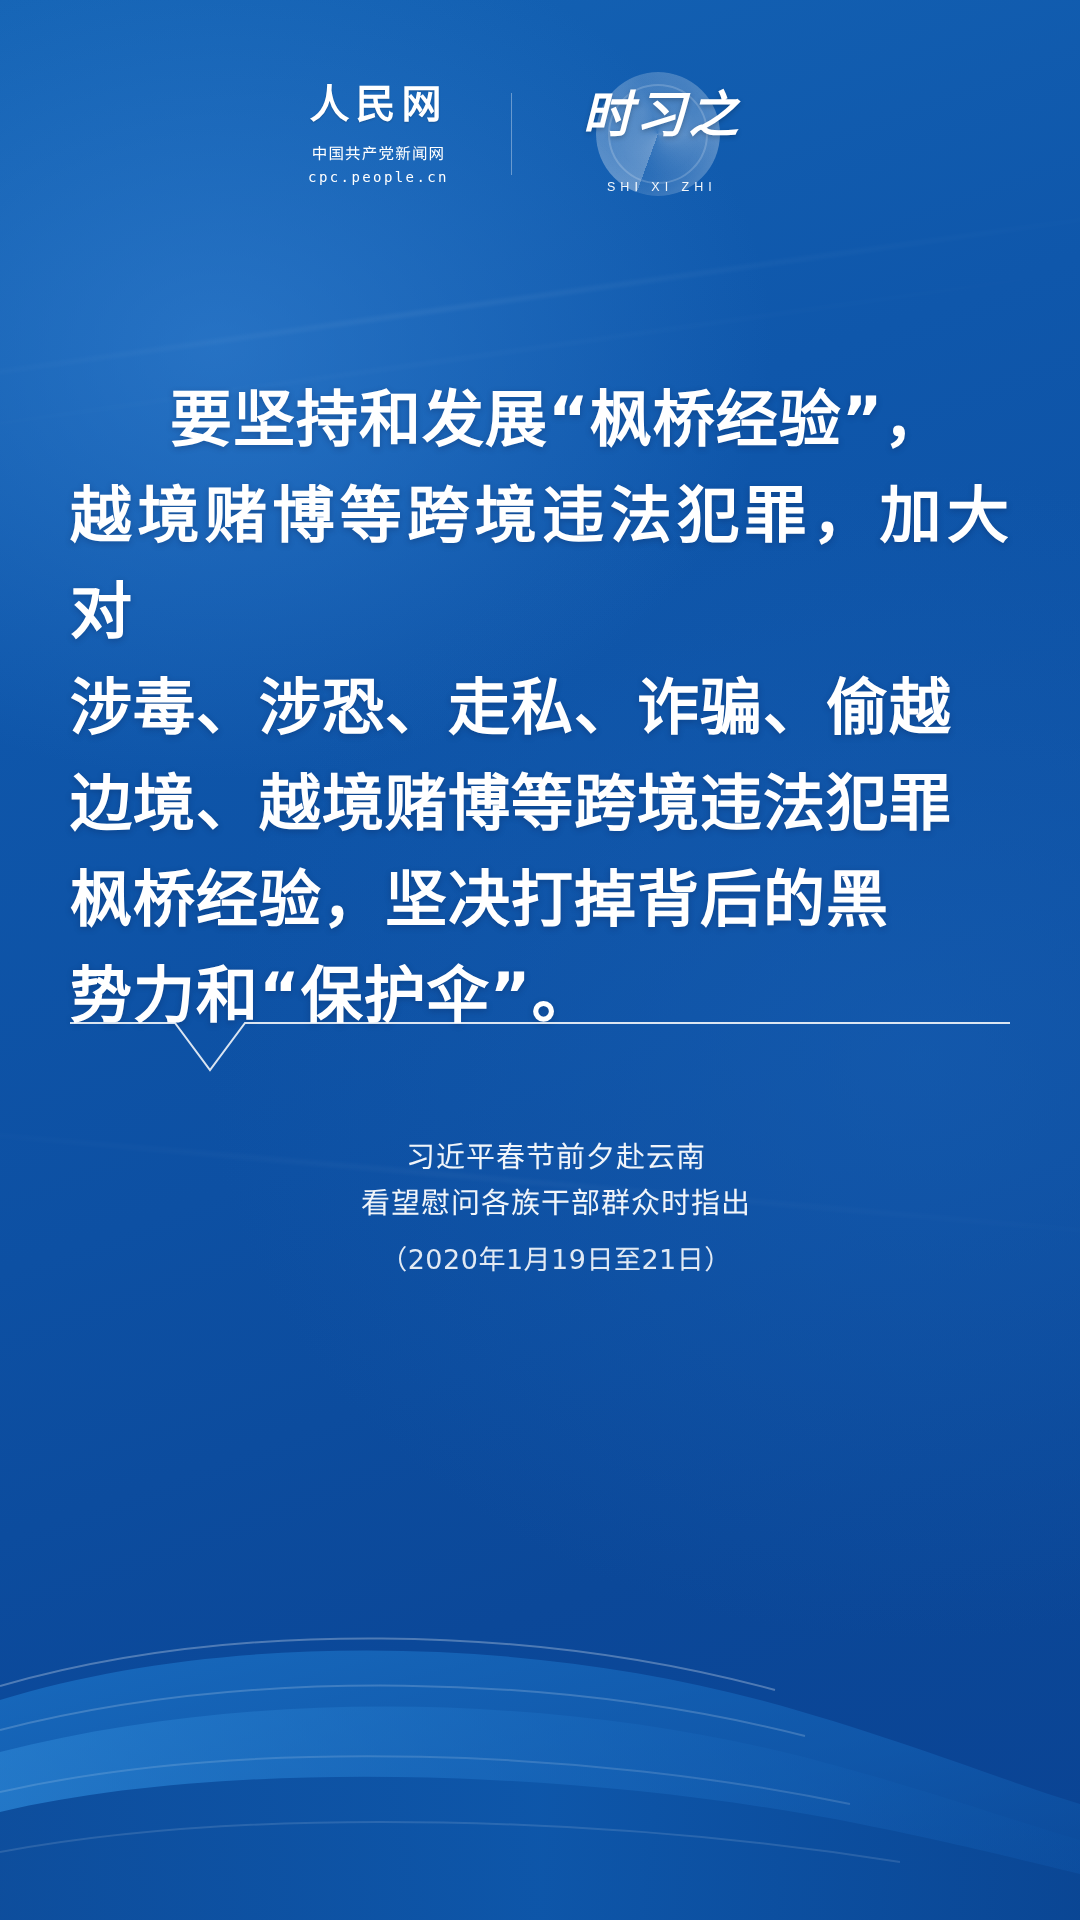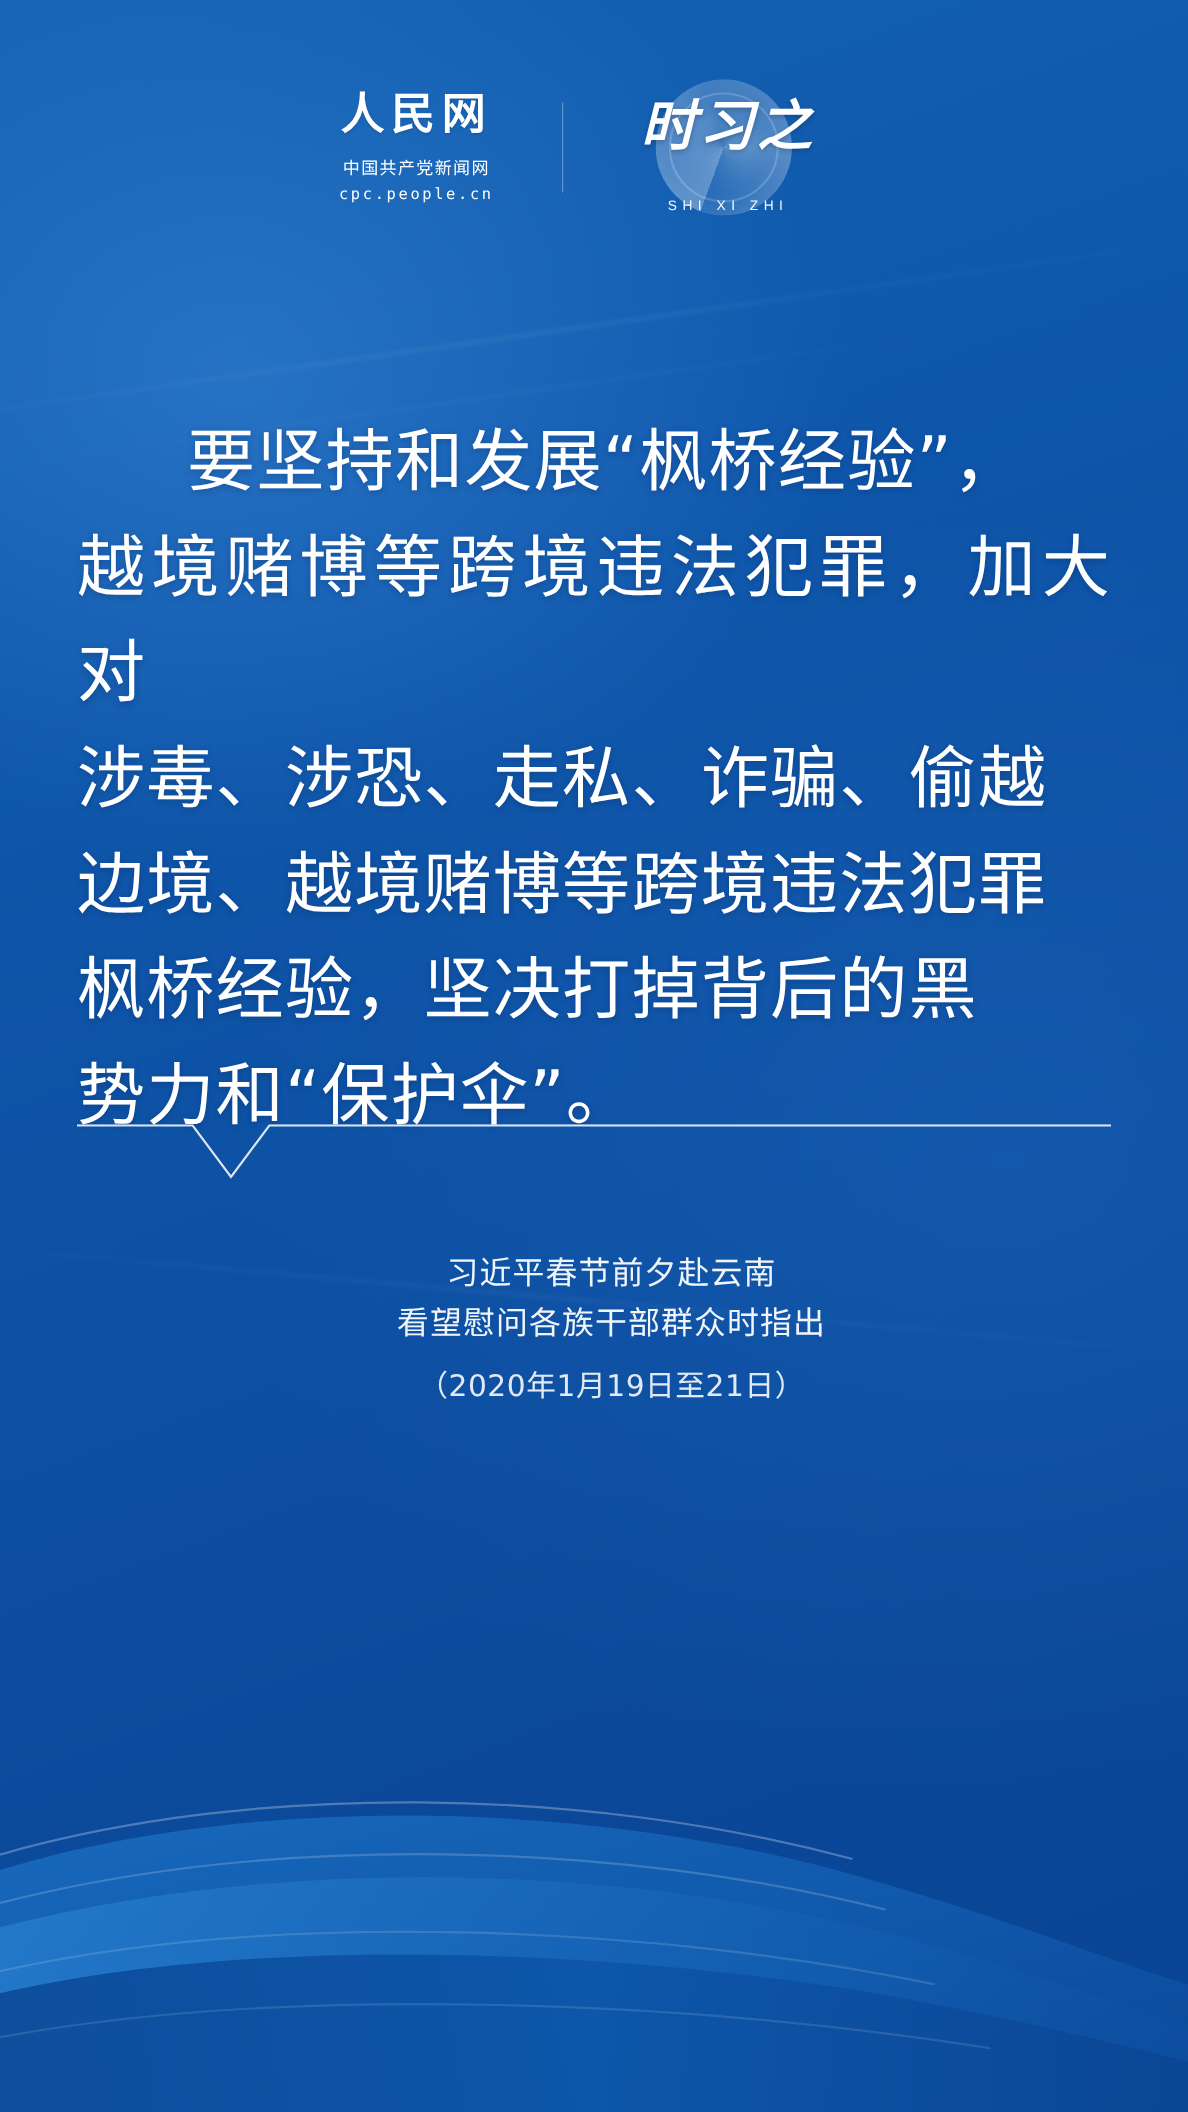--- a/index.html
+++ b/index.html
@@ -138,21 +138,21 @@
   }
 
   
   .quote {
     position: absolute;
     top: 372px;
     left: 70px;
     width: 940px;
     color: #ffffff;
     font-family: "DejaVu Sans", "Liberation Sans", sans-serif;
-    font-weight: 400;
+    font-weight: 700;
     font-size: 62px;
     line-height: 96px;
     letter-spacing: 1px;
     text-align: justify;
     text-shadow: 0 2px 6px rgba(0,20,60,0.25);
   }
   .quote p { margin: 0; }
   .quote .indent { padding-left: 100px; }
 
   

